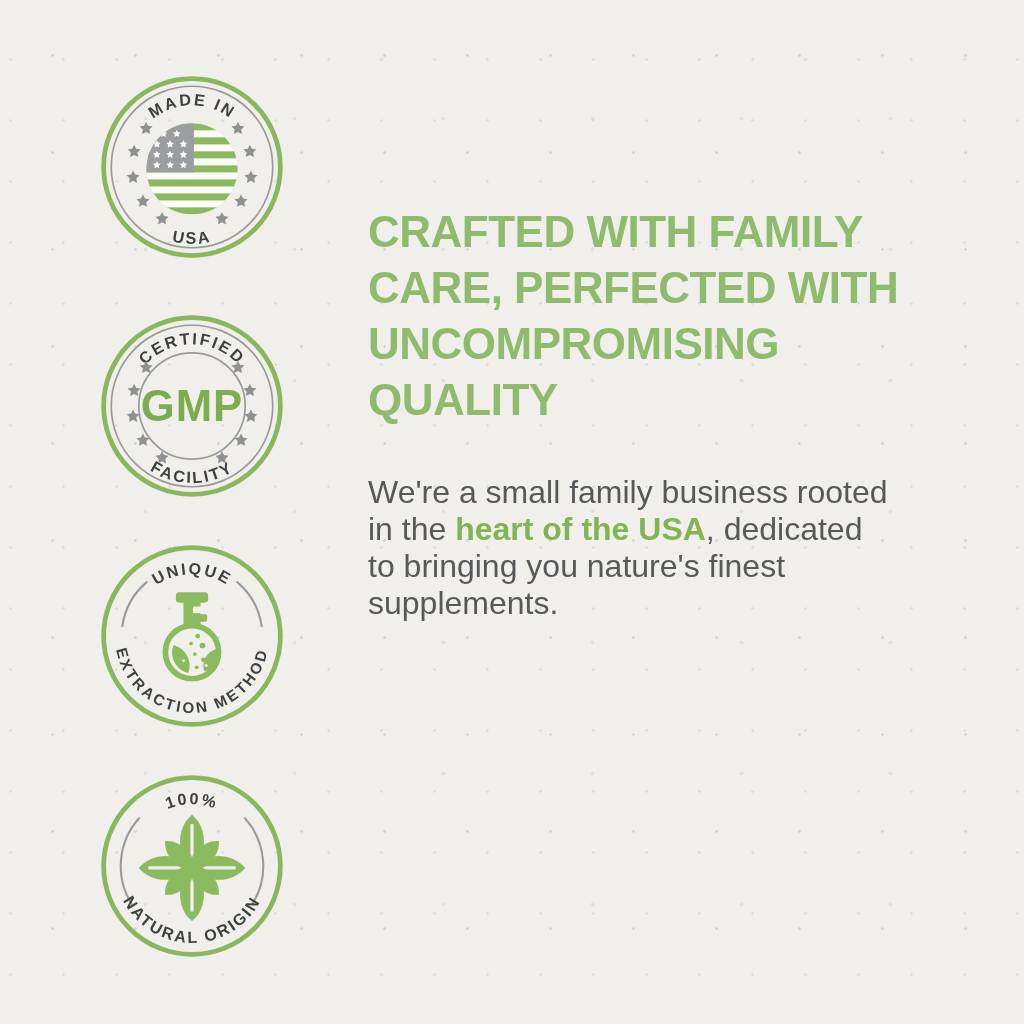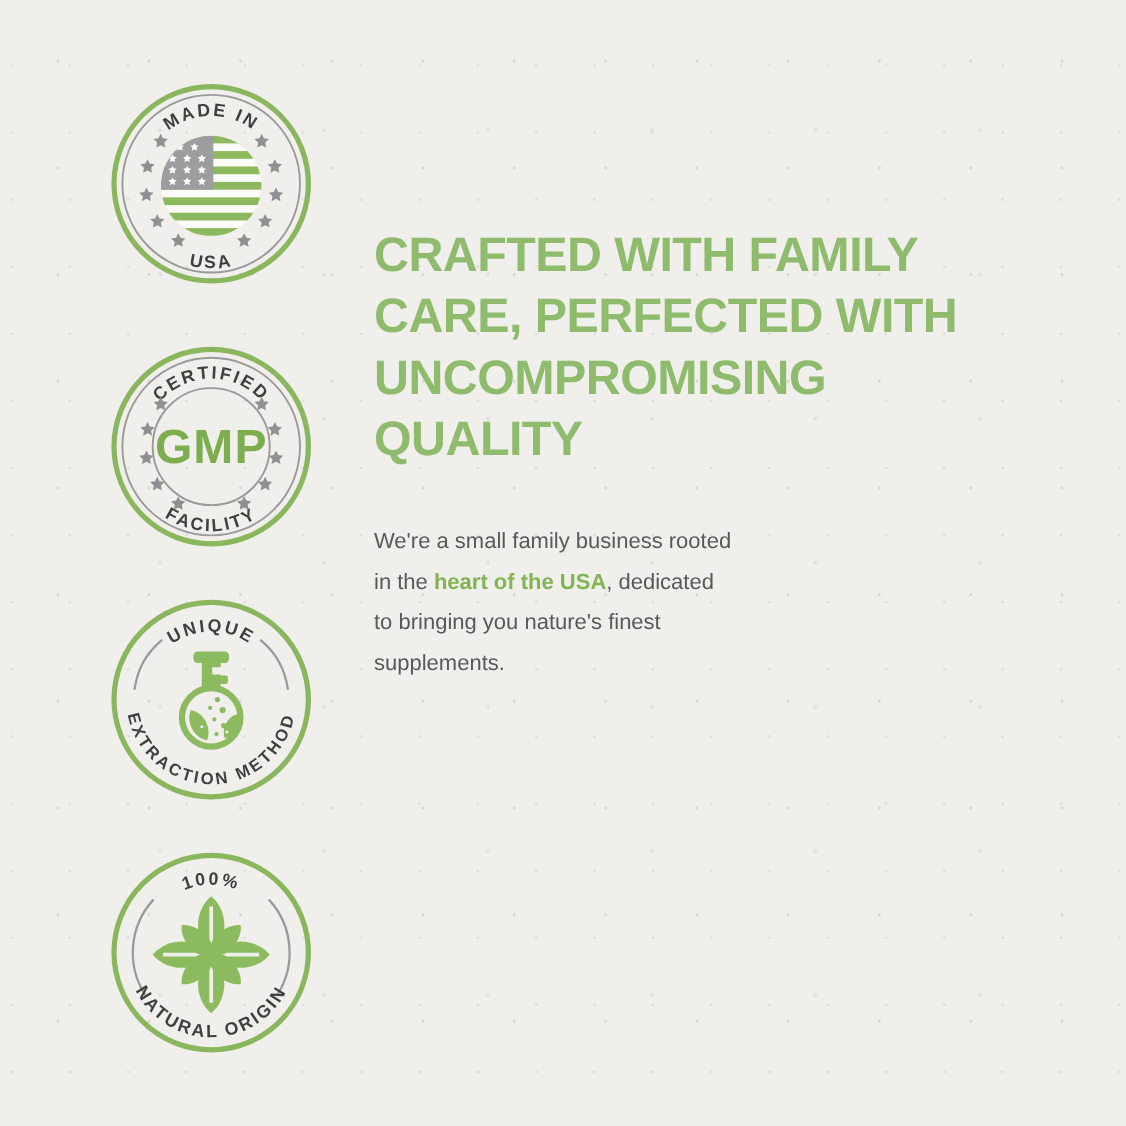--- a/index.html
+++ b/index.html
@@ -22,29 +22,29 @@
   .ring-green{fill:none;stroke:#8ab75d;stroke-width:5;}
   .ring-gray{fill:none;stroke:#9a9a9a;stroke-width:1.8;}
   .arc-gray{fill:none;stroke:#9a9a9a;stroke-width:2.2;stroke-linecap:round;}
   .badge-arc-text{font-family:"Liberation Sans",sans-serif;font-size:17px;font-weight:600;letter-spacing:2.4px;fill:#3e3f41;}
   .badge-arc-text-long{font-family:"Liberation Sans",sans-serif;font-size:16px;font-weight:600;letter-spacing:2.8px;fill:#3e3f41;}
   .star{fill:#8f9091;}
   .star-white{fill:#fbfbf9;}
   .gmp-text{font-family:"Liberation Sans",sans-serif;font-size:46px;font-weight:700;letter-spacing:1px;fill:#7cae50;}
   .green-shape{fill:#8cbb5f;}
 
-  .content{position:absolute;left:340px;top:204px;width:578px;}
+  .content{position:absolute;left:368px;top:204px;width:578px;}
   .headline{
     margin:0 0 46px 0;
     font-size:44px;line-height:56px;font-weight:700;letter-spacing:-0.5px;
     color:#8fbb6d;white-space:pre-line;
   }
   .body-para{
     margin:0 0 26px 0;
-    font-size:20px;line-height:37px;color:#57585a;
+    font-size:32px;line-height:37px;color:#57585a;
     white-space:pre-line;
   }
   .hl{color:#82b453;font-weight:700;margin-top:30px;}
 </style>
 </head>
 <body>
 
 <div class="page">
 
   <svg width="0" height="0" style="position:absolute">

